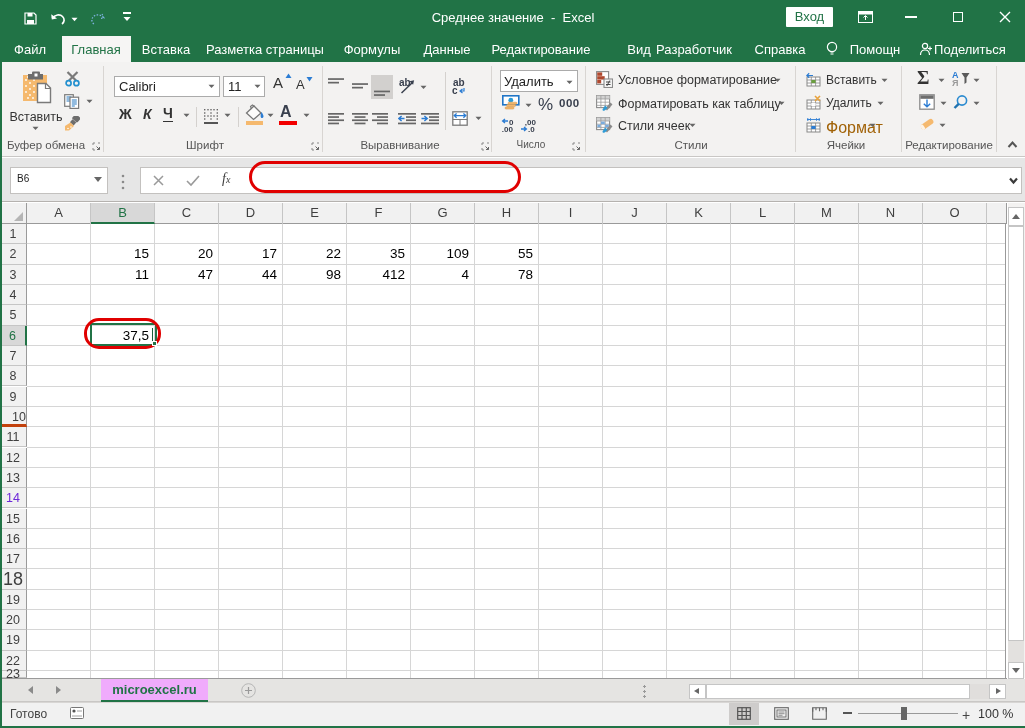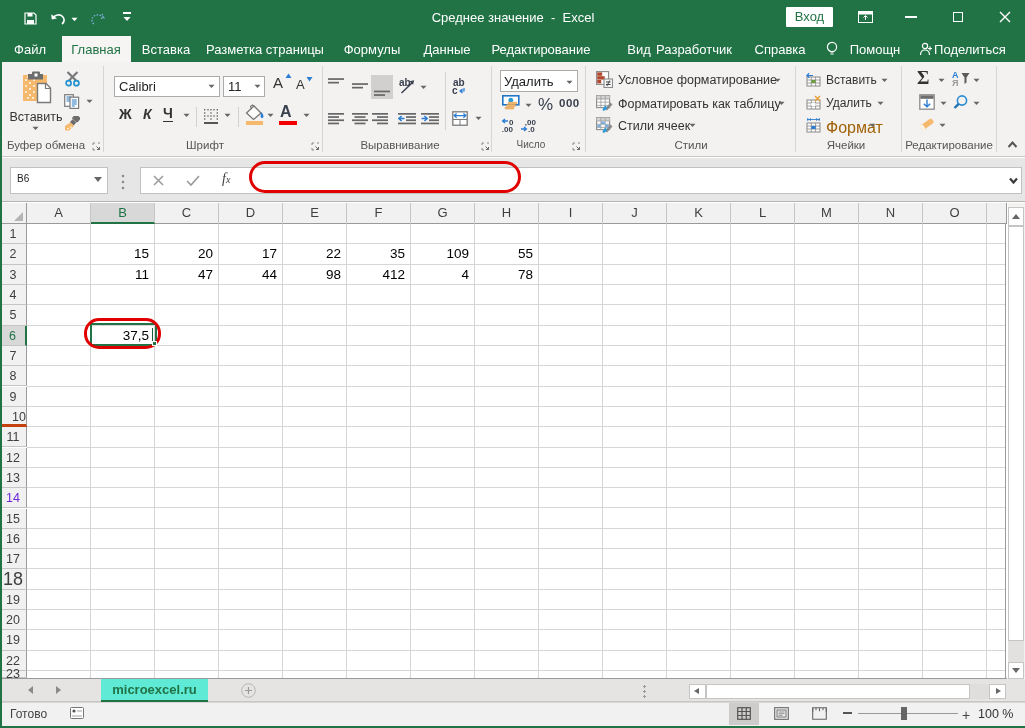--- a/index.html
+++ b/index.html
@@ -528,21 +528,21 @@
 <div class="a" style="left:1008px;top:203px;width:17px;height:475px;background:#f3f2f1"></div>
 <div class="a" style="left:1008px;top:207px;width:16px;height:19px;background:#fff;border:1px solid #c5c5c5"></div>
 <div class="a" style="left:1012px;top:214px;width:0;height:0;border-left:4px solid transparent;border-right:4px solid transparent;border-bottom:5px solid #666"></div>
 <div class="a" style="left:1008px;top:226px;width:16px;height:415px;background:#fff;border:1px solid #c5c5c5"></div>
 <div class="a" style="left:1008px;top:641px;width:16px;height:21px;background:#e3e1df"></div>
 <div class="a" style="left:1008px;top:662px;width:16px;height:17px;background:#fff;border:1px solid #c5c5c5"></div>
 <div class="a" style="left:1012px;top:668px;width:0;height:0;border-left:4px solid transparent;border-right:4px solid transparent;border-top:5px solid #666"></div>
 <div class="a" style="left:0;top:679px;width:1025px;height:23px;background:#e5e4e2;border-bottom:1px solid #c9c7c5"></div>
 <div class="a" style="left:28px;top:686px;width:0;height:0;border-top:4px solid transparent;border-bottom:4px solid transparent;border-right:5px solid #8a8a8a"></div>
 <div class="a" style="left:56px;top:686px;width:0;height:0;border-top:4px solid transparent;border-bottom:4px solid transparent;border-left:5px solid #8a8a8a"></div>
-<div class="a" style="left:101px;top:679px;width:107px;height:23px;background:#5eead4;border-bottom:2px solid #217346;color:#217346;font-weight:bold;font-size:13px;text-align:center;line-height:21px">microexcel.ru</div>
+<div class="a" style="left:101px;top:679px;width:107px;height:23px;background:#f0abfc;border-bottom:2px solid #217346;color:#217346;font-weight:bold;font-size:13px;text-align:center;line-height:21px">microexcel.ru</div>
 <svg class="a" style="left:241px;top:683px" width="15" height="15" viewBox="0 0 15 15">
       <circle cx="7.5" cy="7.5" r="6.8" fill="none" stroke="#b5b5b5" stroke-width="1"></circle>
       <path d="M7.5 4 v7 M4 7.5 h7" stroke="#9a9a9a" stroke-width="1.2"></path>
     </svg>
 <div class="a" style="left:643px;top:684px;width:3px;height:14px;background:radial-gradient(circle 1.2px, #999 1.1px, transparent 1.2px) 0 0/3px 5px"></div>
 <div class="a" style="left:689px;top:684px;width:17px;height:15px;background:#fff;border:1px solid #c5c5c5"></div>
 <div class="a" style="left:694px;top:688px;width:0;height:0;border-top:3.5px solid transparent;border-bottom:3.5px solid transparent;border-right:5px solid #666"></div>
 <div class="a" style="left:706px;top:684px;width:264px;height:15px;background:#fff;border:1px solid #c5c5c5"></div>
 <div class="a" style="left:970px;top:684px;width:19px;height:15px;background:#e0dedc"></div>
 <div class="a" style="left:989px;top:684px;width:17px;height:15px;background:#fff;border:1px solid #c5c5c5"></div>

